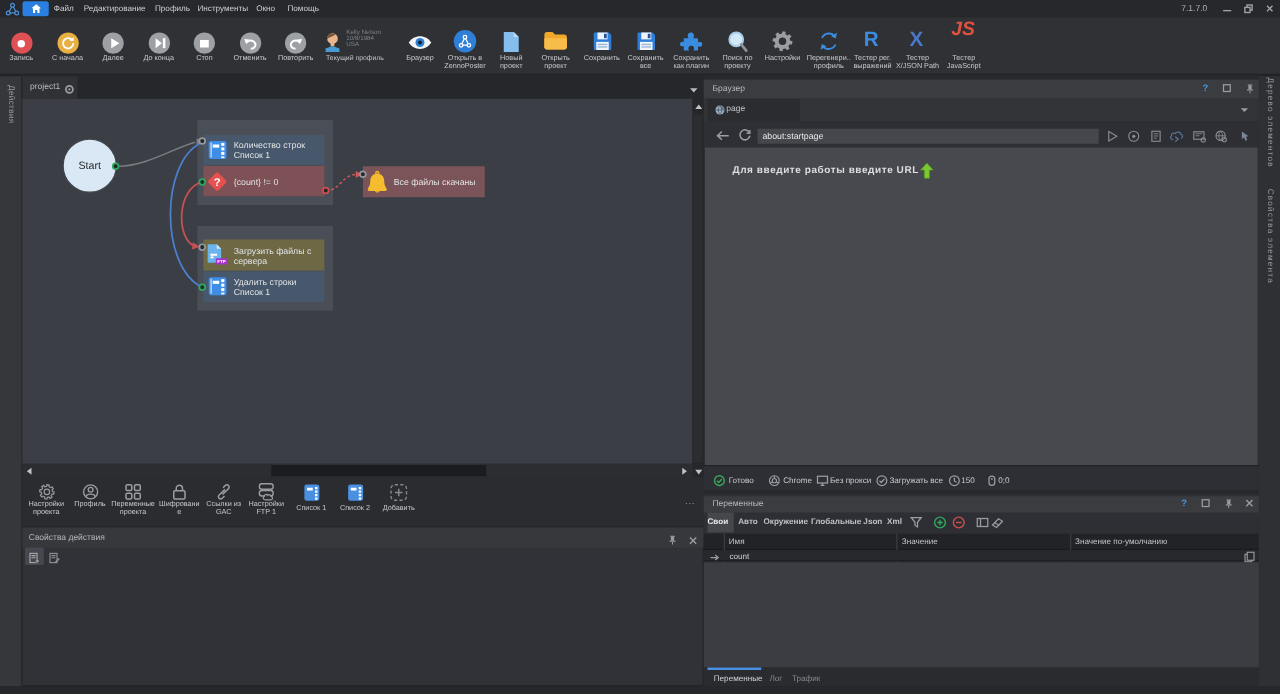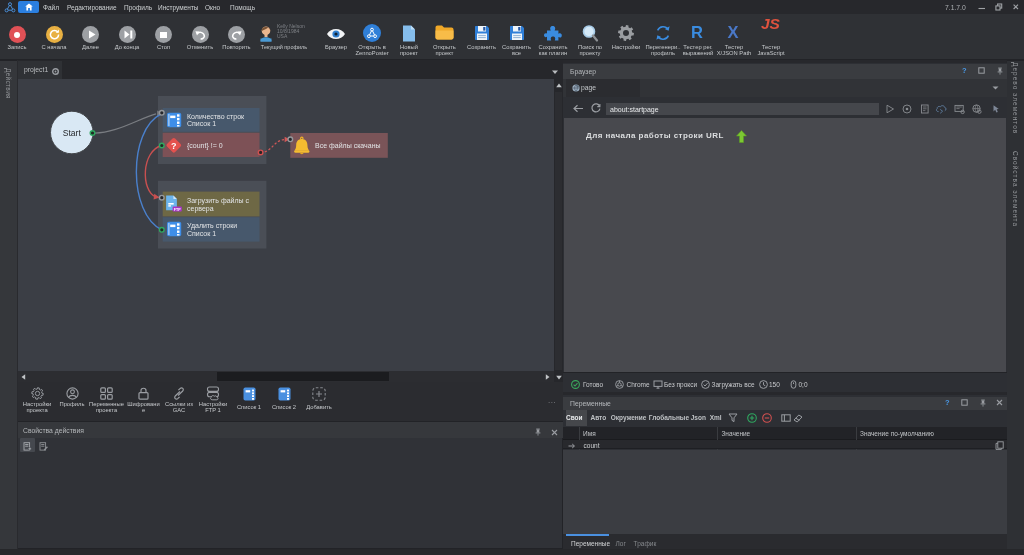--- a/index.html
+++ b/index.html
@@ -429,21 +429,21 @@
  <rect x="70" y="1.4" width="8.2" height="6"></rect>
     <path d="M71.4,3 L76.8,3 M71.4,4.6 L74.6,4.6" stroke-width="0.7"></path>
     <circle cx="77.6" cy="7.9" r="1.7"></circle>
  <circle cx="91.5" cy="4.6" r="3.7"></circle>
     <path d="M87.8,4.6 L95.2,4.6 M91.5,0.9 C89.6,2.8 89.6,6.4 91.5,8.3 M91.5,0.9 C93.4,2.8 93.4,6.4 91.5,8.3" stroke-width="0.7"></path>
     <circle cx="94.4" cy="7.7" r="1.7"></circle>
  <path d="M108.5,1.2 L108.5,7.4 L110.2,5.8 L111.4,8.6 L112.8,8 L111.7,5.3 L113.8,5 Z" fill="#7d8696" stroke="none"></path>
 </svg>
 
 <div class="ab" style="left:564px;top:118px;width:442px;height:254px;background:#48494e;"></div>
-<div class="ab" style="left:586px;top:131px;font-size:8px;font-weight:bold;color:#dcdee0;letter-spacing:0.45px;">Для начала работы строки URL</div>
+<div class="ab" style="left:586px;top:131px;font-size:8px;font-weight:bold;color:#dcdee0;letter-spacing:0.45px;">Для введите работы введите URL</div>
 <svg class="ab" style="left:736px;top:130px" width="11" height="13" viewBox="0 0 11 13">
     <path d="M5.5,0.5 L10.5,6 L7.5,6 L7.5,12.5 L3.5,12.5 L3.5,6 L0.5,6 Z" fill="#7cc832" stroke="#5aa020" stroke-width="0.6"></path>
   </svg>
 
 <div class="ab" style="left:563px;top:372px;width:444px;height:20px;background:#2d2f34;border-top:1px solid #222327;"></div>
 <svg class="ab" style="left:570.5px;top:379.5px" width="9" height="9" viewBox="0 0 9 9" fill="none">
     <circle cx="4.5" cy="4.5" r="3.9" stroke="#3aa85c" stroke-width="1.1"></circle>
     <path d="M2.6,4.6 L4,6 L6.5,3.2" stroke="#3aa85c" stroke-width="1.1"></path>
   </svg>
 <div class="tiny ab" style="left:583px;top:380.5px;">Готово</div>

